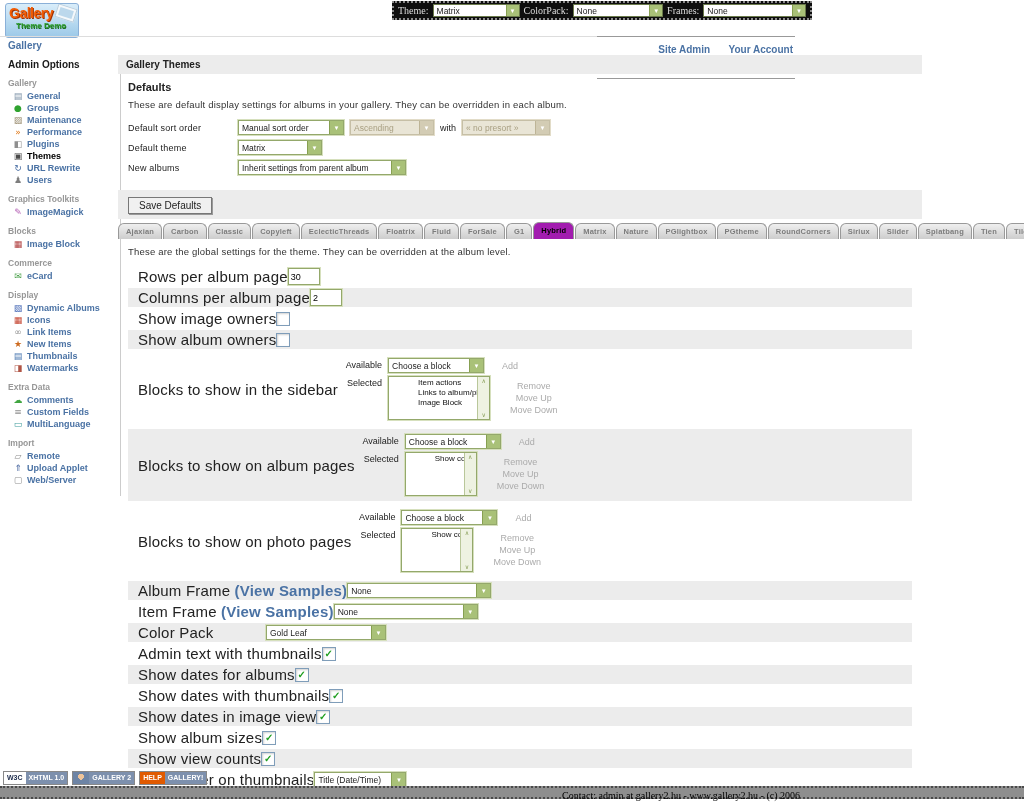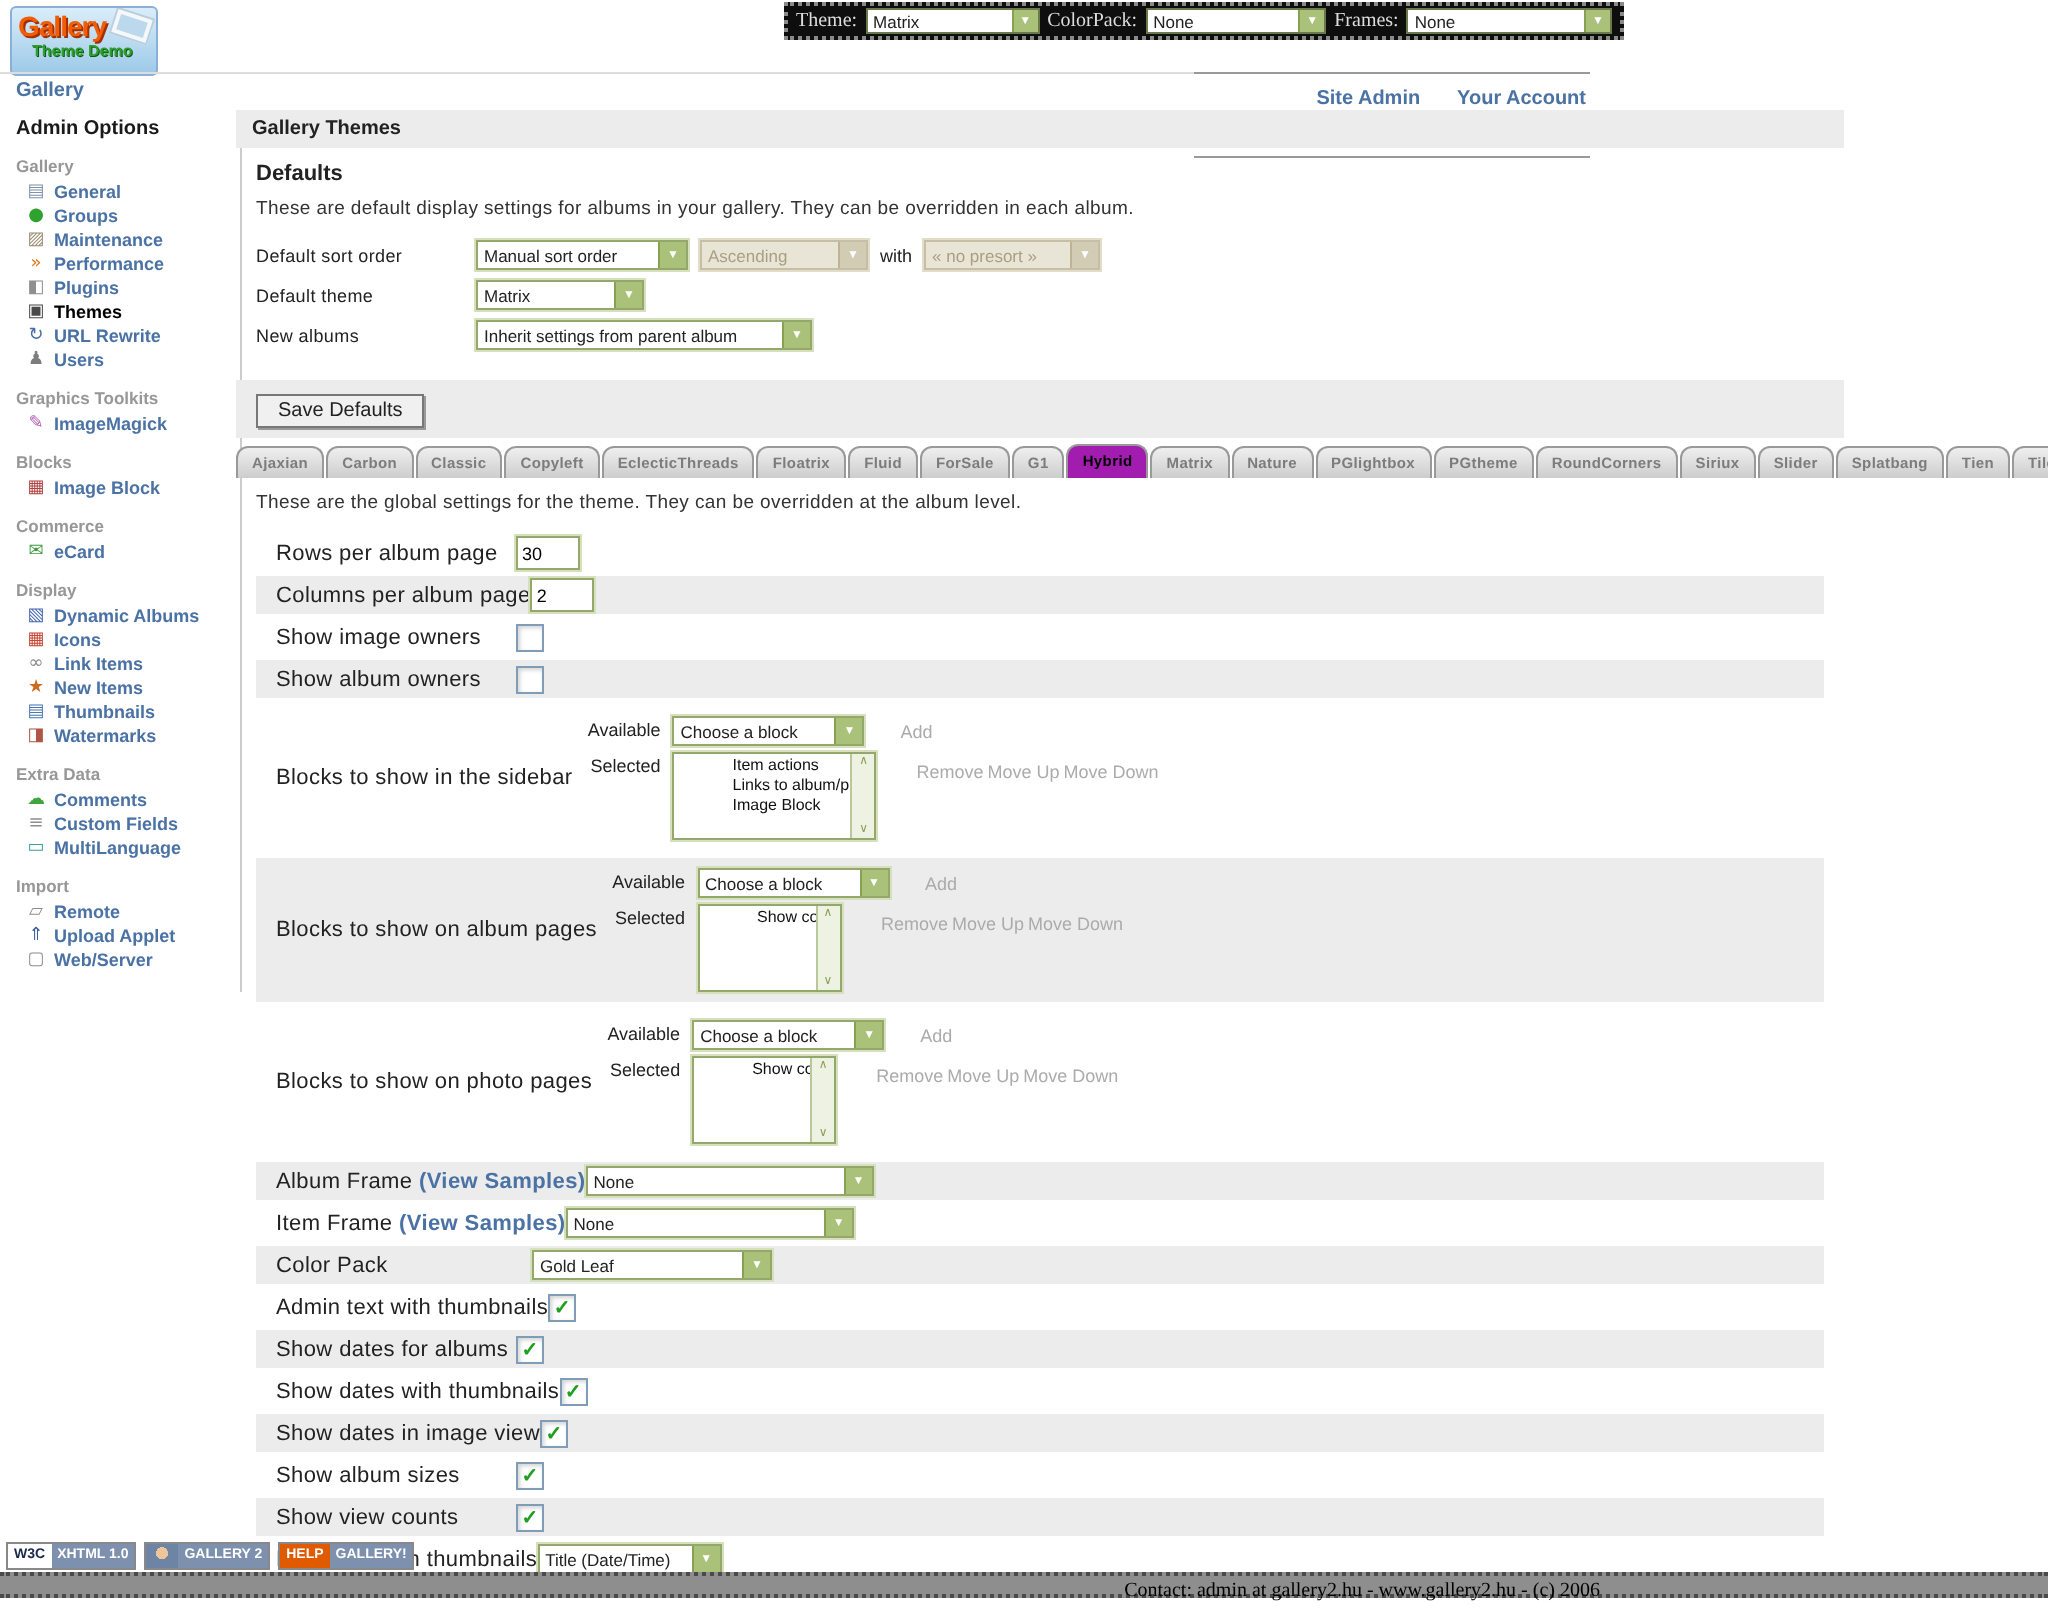--- a/index.html
+++ b/index.html
@@ -71,34 +71,34 @@
   
   .tabs{display:flex;gap:1px;margin-top:3px;width:902px;align-items:flex-end;}
   .tab{white-space:nowrap;border:1px solid #999;border-bottom:none;border-radius:6px 6px 0 0;
     background:linear-gradient(#efefef,#cdcdcd);color:#7c7c7c;font:bold 7.5px "Liberation Sans",sans-serif;
     padding:3px 7px;cursor:pointer;letter-spacing:.2px;}
   .tab.active{background:#a21caf;color:#000;padding-bottom:4px;}
 
   
   .srow{display:flex;align-items:center;min-height:17px;margin-bottom:2px;padding:1px 0 1px 10px;}
   .srow.alt{background:#ececec;}
-  .rlabel{flex:0 0 120px;font-size:11px;color:#222;letter-spacing:.2px;white-space:nowrap;}
+  .rlabel{flex:0 0 120px;font-size:15px;color:#222;letter-spacing:.2px;white-space:nowrap;}
   .rlabel .vslink{color:#4a72a4;font-weight:bold;cursor:pointer;}
   .rlabel.wide{flex:0 0 128px;}
   .tin{width:26px;height:13px;border:1px solid #94a86b;box-shadow:0 0 0 1px #d6e0bd;font:9px "Liberation Sans",sans-serif;padding:1px 2px;}
   .cb{width:12px;height:12px;border:1px solid #7f9db9;background:#fff;display:inline-flex;align-items:center;
     justify-content:center;font-size:10px;font-weight:bold;color:#1f9e1f;box-shadow:inset 1px 1px 2px rgba(0,0,0,.18);cursor:pointer;}
   .srow.blocks{align-items:stretch;padding:5px 0 5px 10px;margin:4px 0;}
   .srow.blocks .rlabel{align-self:center;}
   .bcol{display:flex;flex-direction:column;gap:3px;}
   .bline{display:flex;align-items:flex-start;gap:6px;}
   .binner{flex:0 0 44px;text-align:right;font-size:9px;color:#222;padding-top:2px;}
   .baction{font:9px "Liberation Sans",sans-serif;color:#ababab;cursor:default;}
   .bline .add{margin-left:12px;padding-top:3px;}
-  .bactions{display:flex;flex-direction:row;align-items:center;gap:2px;margin-left:14px;padding-top:5px;}
+  .bactions{display:flex;flex-direction:column;align-items:center;gap:2px;margin-left:14px;padding-top:5px;}
   .lb{display:flex;background:#fff;border:1px solid #94a86b;box-shadow:0 0 0 1px #d6e0bd;height:44px;box-sizing:border-box;}
   .lb-items{flex:1;padding:1px 2px;overflow:hidden;margin-left:27px;}
   .lb-item{font-size:8px;line-height:10px;white-space:nowrap;color:#111;}
   .lb-scroll{flex:0 0 11px;background:#eef2e2;border-left:1px solid #b9c79a;display:flex;flex-direction:column;
     justify-content:space-between;align-items:center;color:#8aa05a;font-size:6px;cursor:pointer;}
   .lb-scroll::before{content:"∧";line-height:8px;}
   .lb-scroll::after{content:"∨";line-height:8px;}
   .w-lb1{width:102px;} .w-lb2{width:72px;}
 
   

